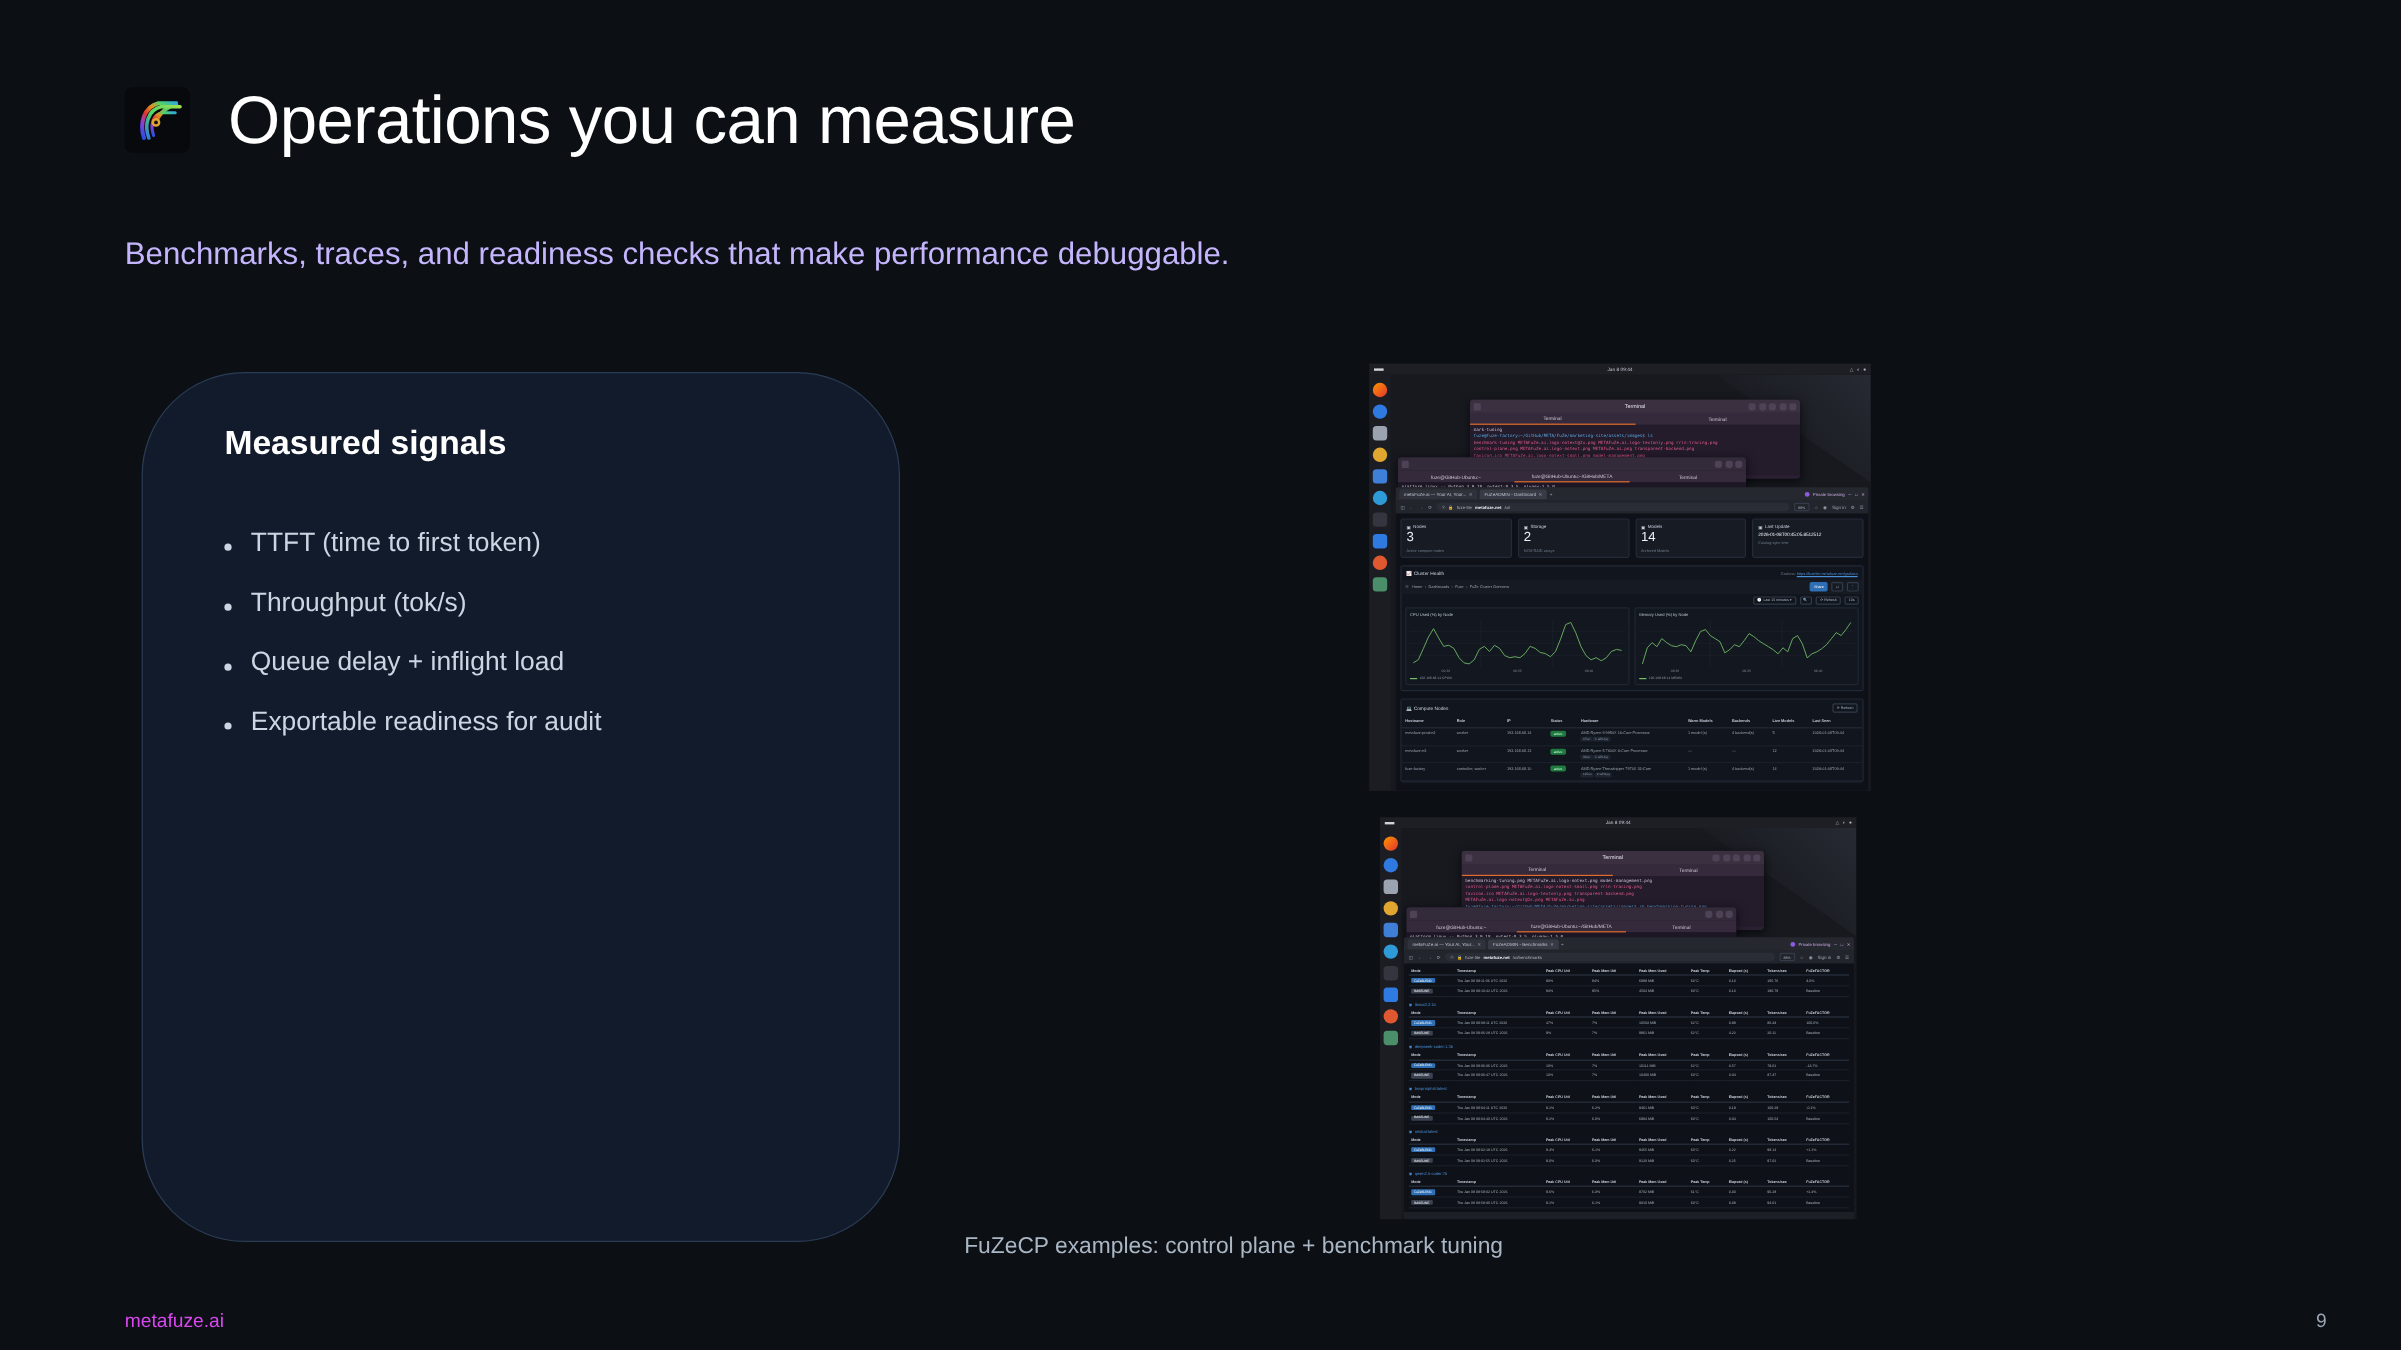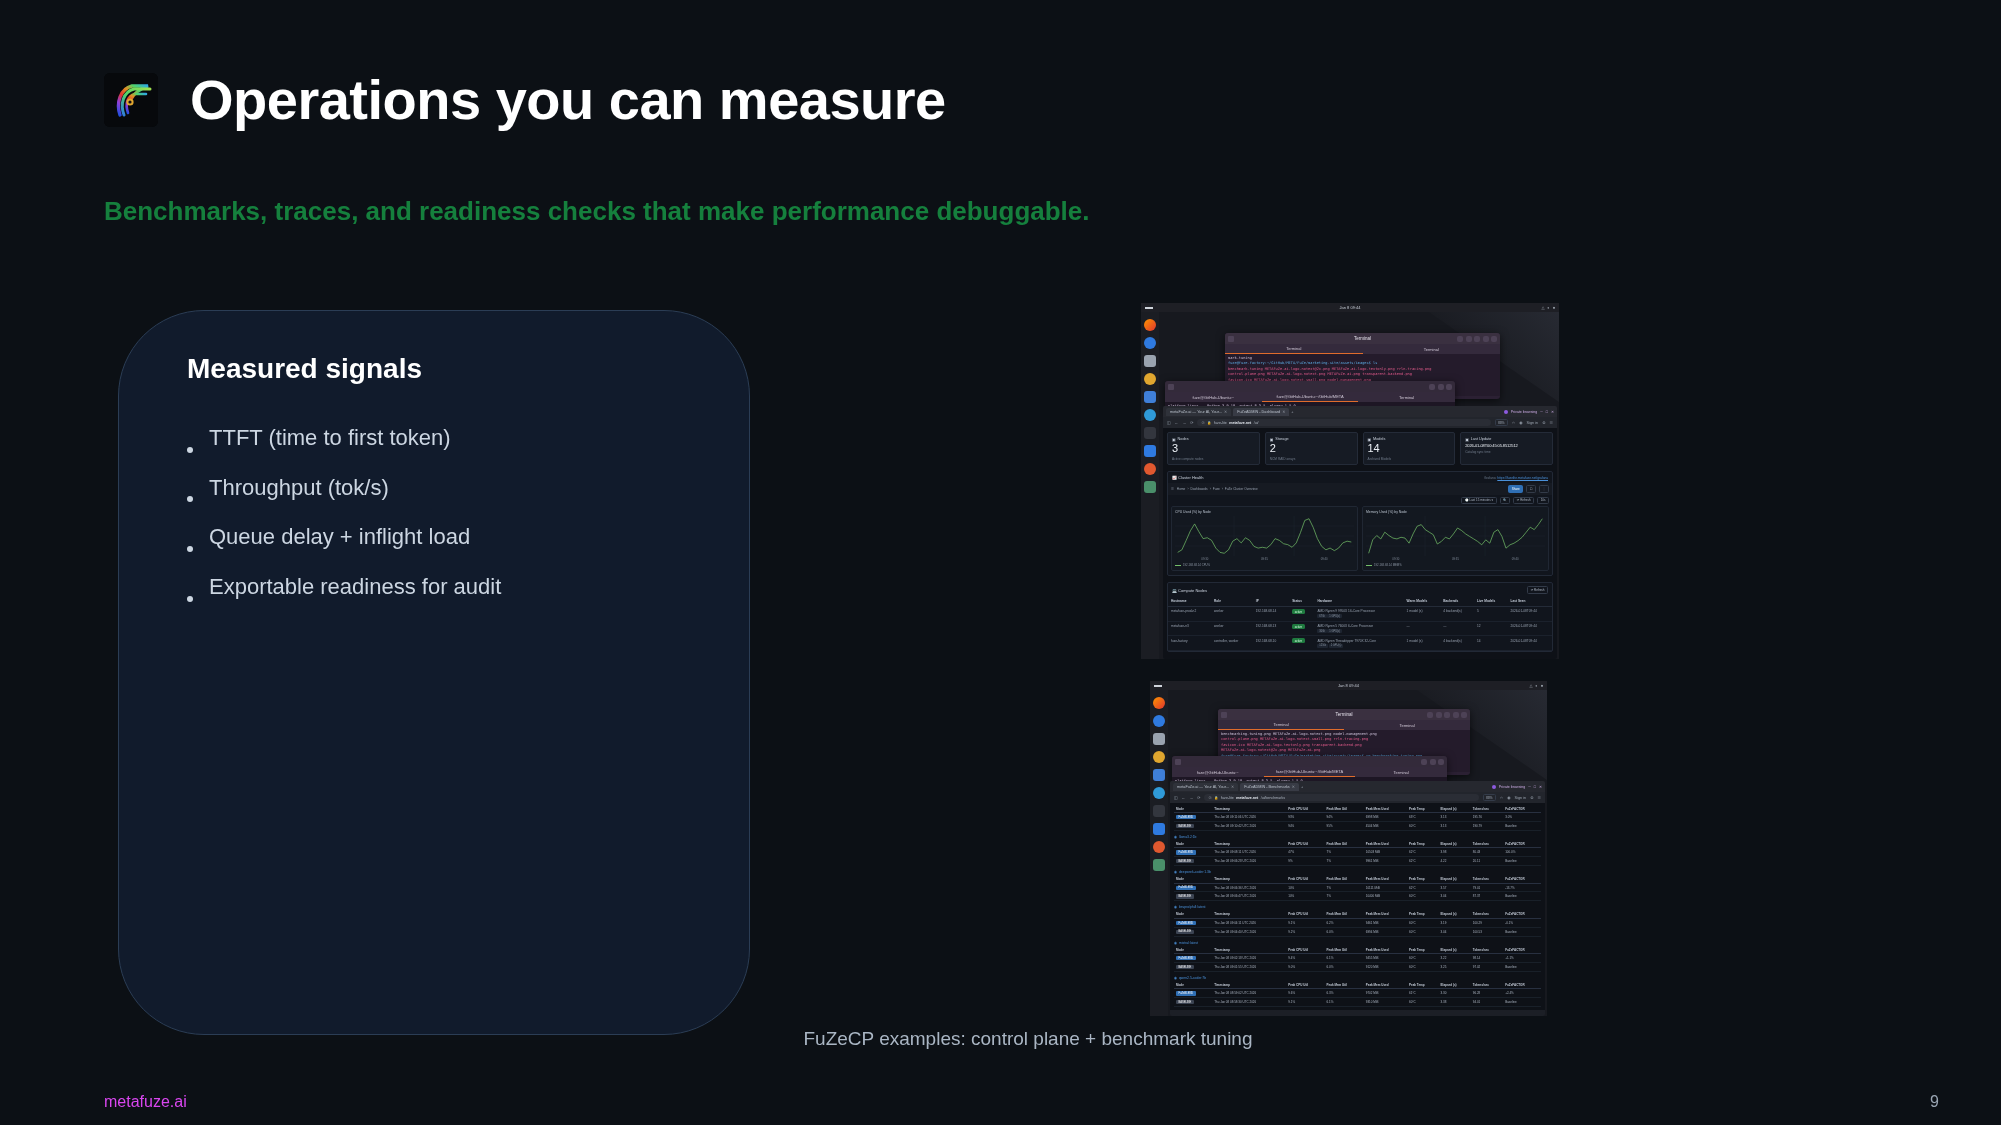--- a/index.html
+++ b/index.html
@@ -8,41 +8,41 @@
     background: #0c1015;
     font-family: "Liberation Sans", sans-serif;
     overflow: hidden;
   }
   .slide { position: relative; width: 2001px; height: 1125px; background: #0c1015; }
 
   
   .header { position: absolute; left: 104px; top: 72px; display: flex; align-items: center; gap: 32px; }
   .logo { width: 54px; height: 54px; border-radius: 6px; background: #07090c; position: relative; overflow: hidden; flex: none; }
   .page-title {
-    font-size: 56px; font-weight: bold; color: #ffffff; letter-spacing: -0.5px;
+    font-size: 56px; font-weight: normal; color: #ffffff; letter-spacing: -0.5px;
     line-height: 1; white-space: nowrap;
   }
   .subtitle {
     position: absolute; left: 104px; top: 196px;
-    font-size: 26px; color: #15803d; font-weight: bold; white-space: nowrap;
+    font-size: 26px; color: #c4b5fd; font-weight: normal; white-space: nowrap;
   }
 
   
   .signals-card {
     position: absolute; left: 118px; top: 310px; width: 632px; height: 725px;
     background: #111b2c; border: 1px solid #2b3d55; border-radius: 86px;
   }
   .signals-title {
     position: absolute; left: 68px; top: 42px;
     font-size: 28px; font-weight: bold; color: #ffffff;
   }
   .signals-list { position: absolute; left: 68px; top: 112px; right: 40px; }
   .signal-item {
-    display: flex; align-items: flex-end; gap: 16px;
-    font-size: 22px; color: #ccd6e2; margin-bottom: 20px; line-height: 1.35;
+    display: flex; align-items: center; gap: 16px;
+    font-size: 22px; color: #ccd6e2; margin-bottom: 20px; line-height: 1.35; margin-top: 14px;
   }
   .signal-bullet {
     width: 6px; height: 6px; border-radius: 50%; background: #ccd6e2;
     margin-top: 9px; flex: none;
   }
 
   
   .shot { position: absolute; background: #1b1f26; overflow: hidden; }
   .shot-1 { left: 1141px; top: 303px; width: 418px; height: 356px; }
   .shot-2 { left: 1150px; top: 681px; width: 397px; height: 335px; }

